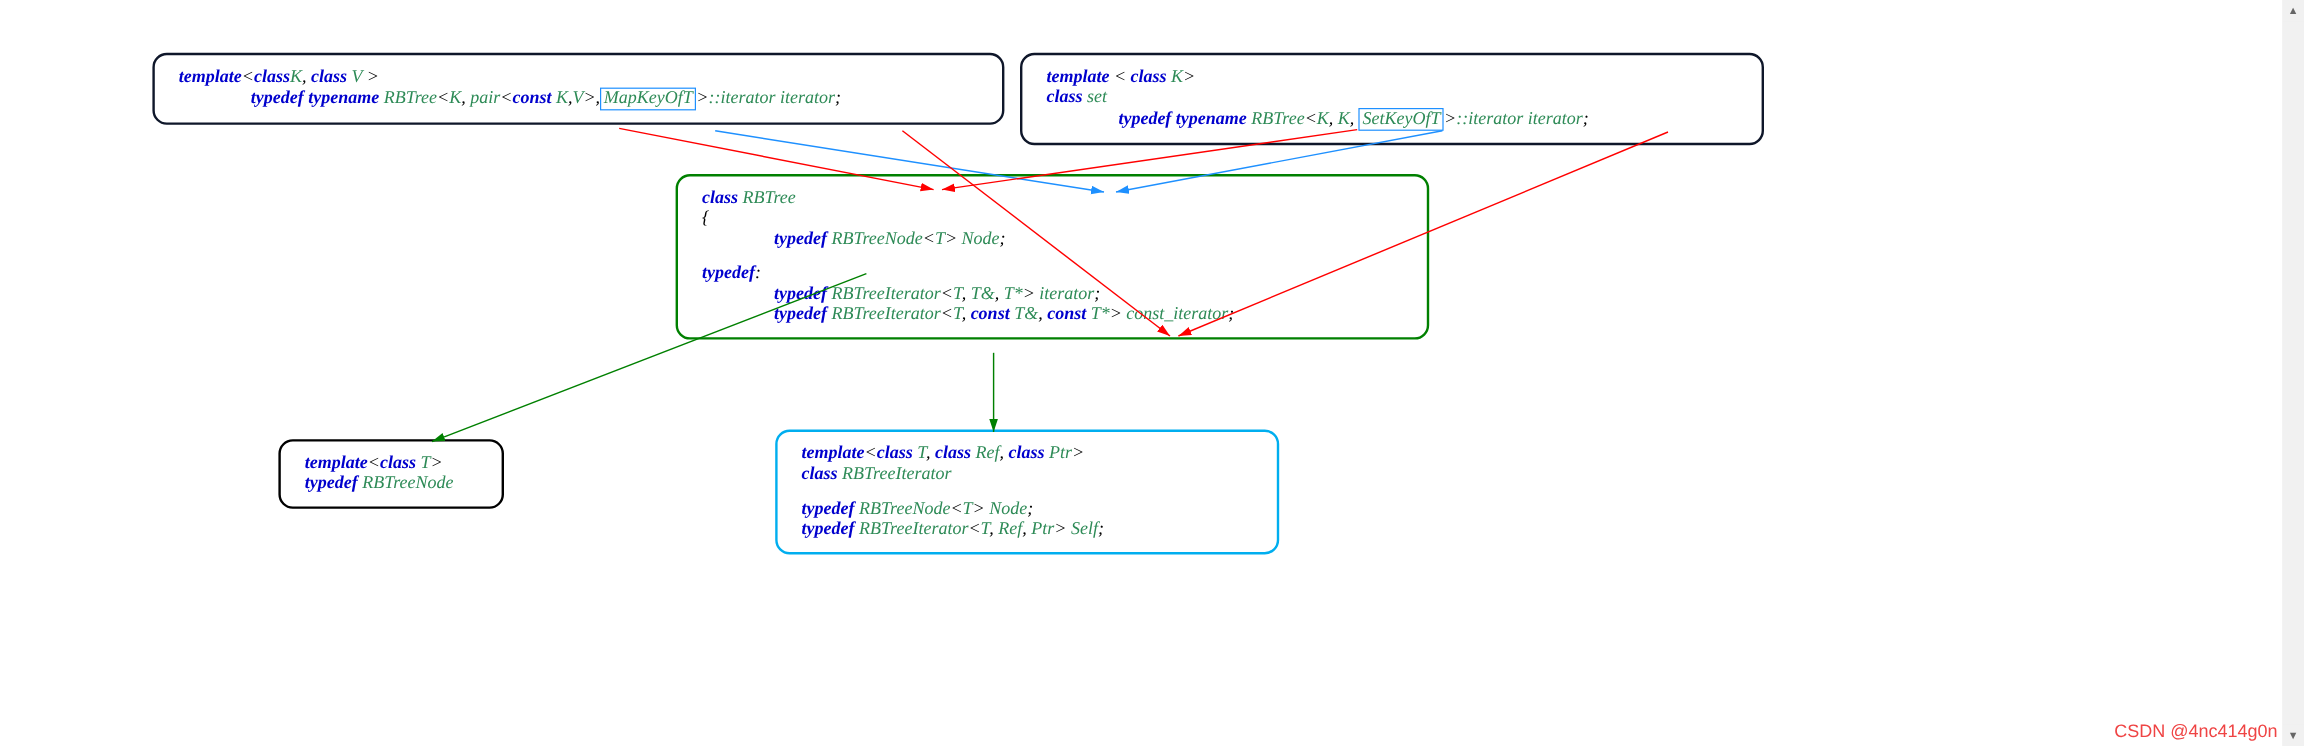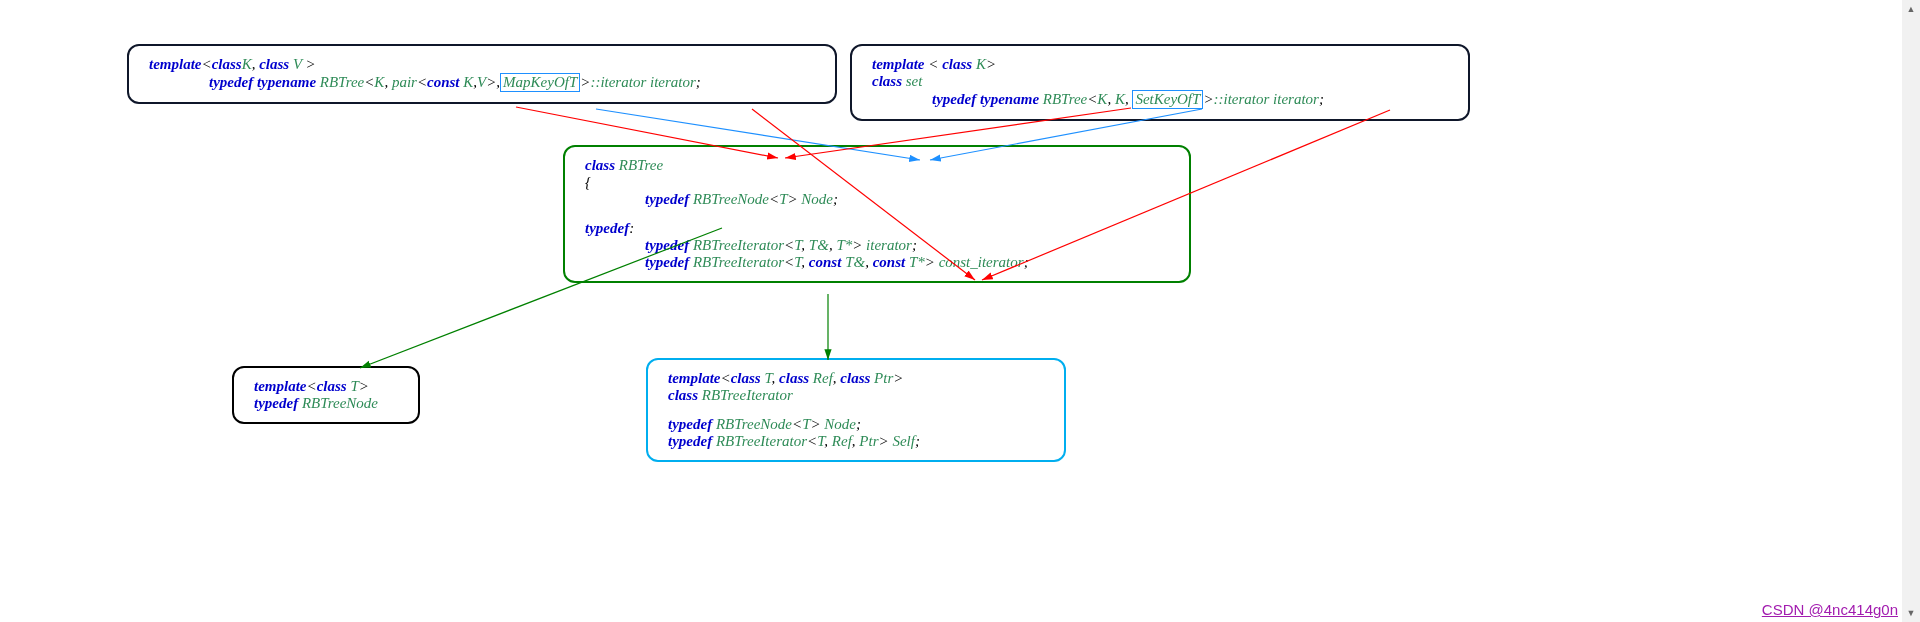--- a/index.html
+++ b/index.html
@@ -36,25 +36,24 @@
   svg.arrows {
     position: absolute;
     left: 0; top: 0;
     width: 1920px; height: 622px;
     pointer-events: none;
   }
   .watermark {
     position: absolute;
     right: 22px;
     bottom: 4px;
-    color: #a21caf;
+    color: #ef4444;
     font-style: normal;
     font-family: Arial, sans-serif;
     font-size: 15px;
-    text-decoration: underline;
   }
   .scrollbar {
     position: absolute;
     right: 0; top: 0;
     width: 18px; height: 622px;
     background: #f1f1f1;
     display: flex; flex-direction: column;
   }
   .scrollbar .btn {
     height: 18px; background: #f1f1f1;

